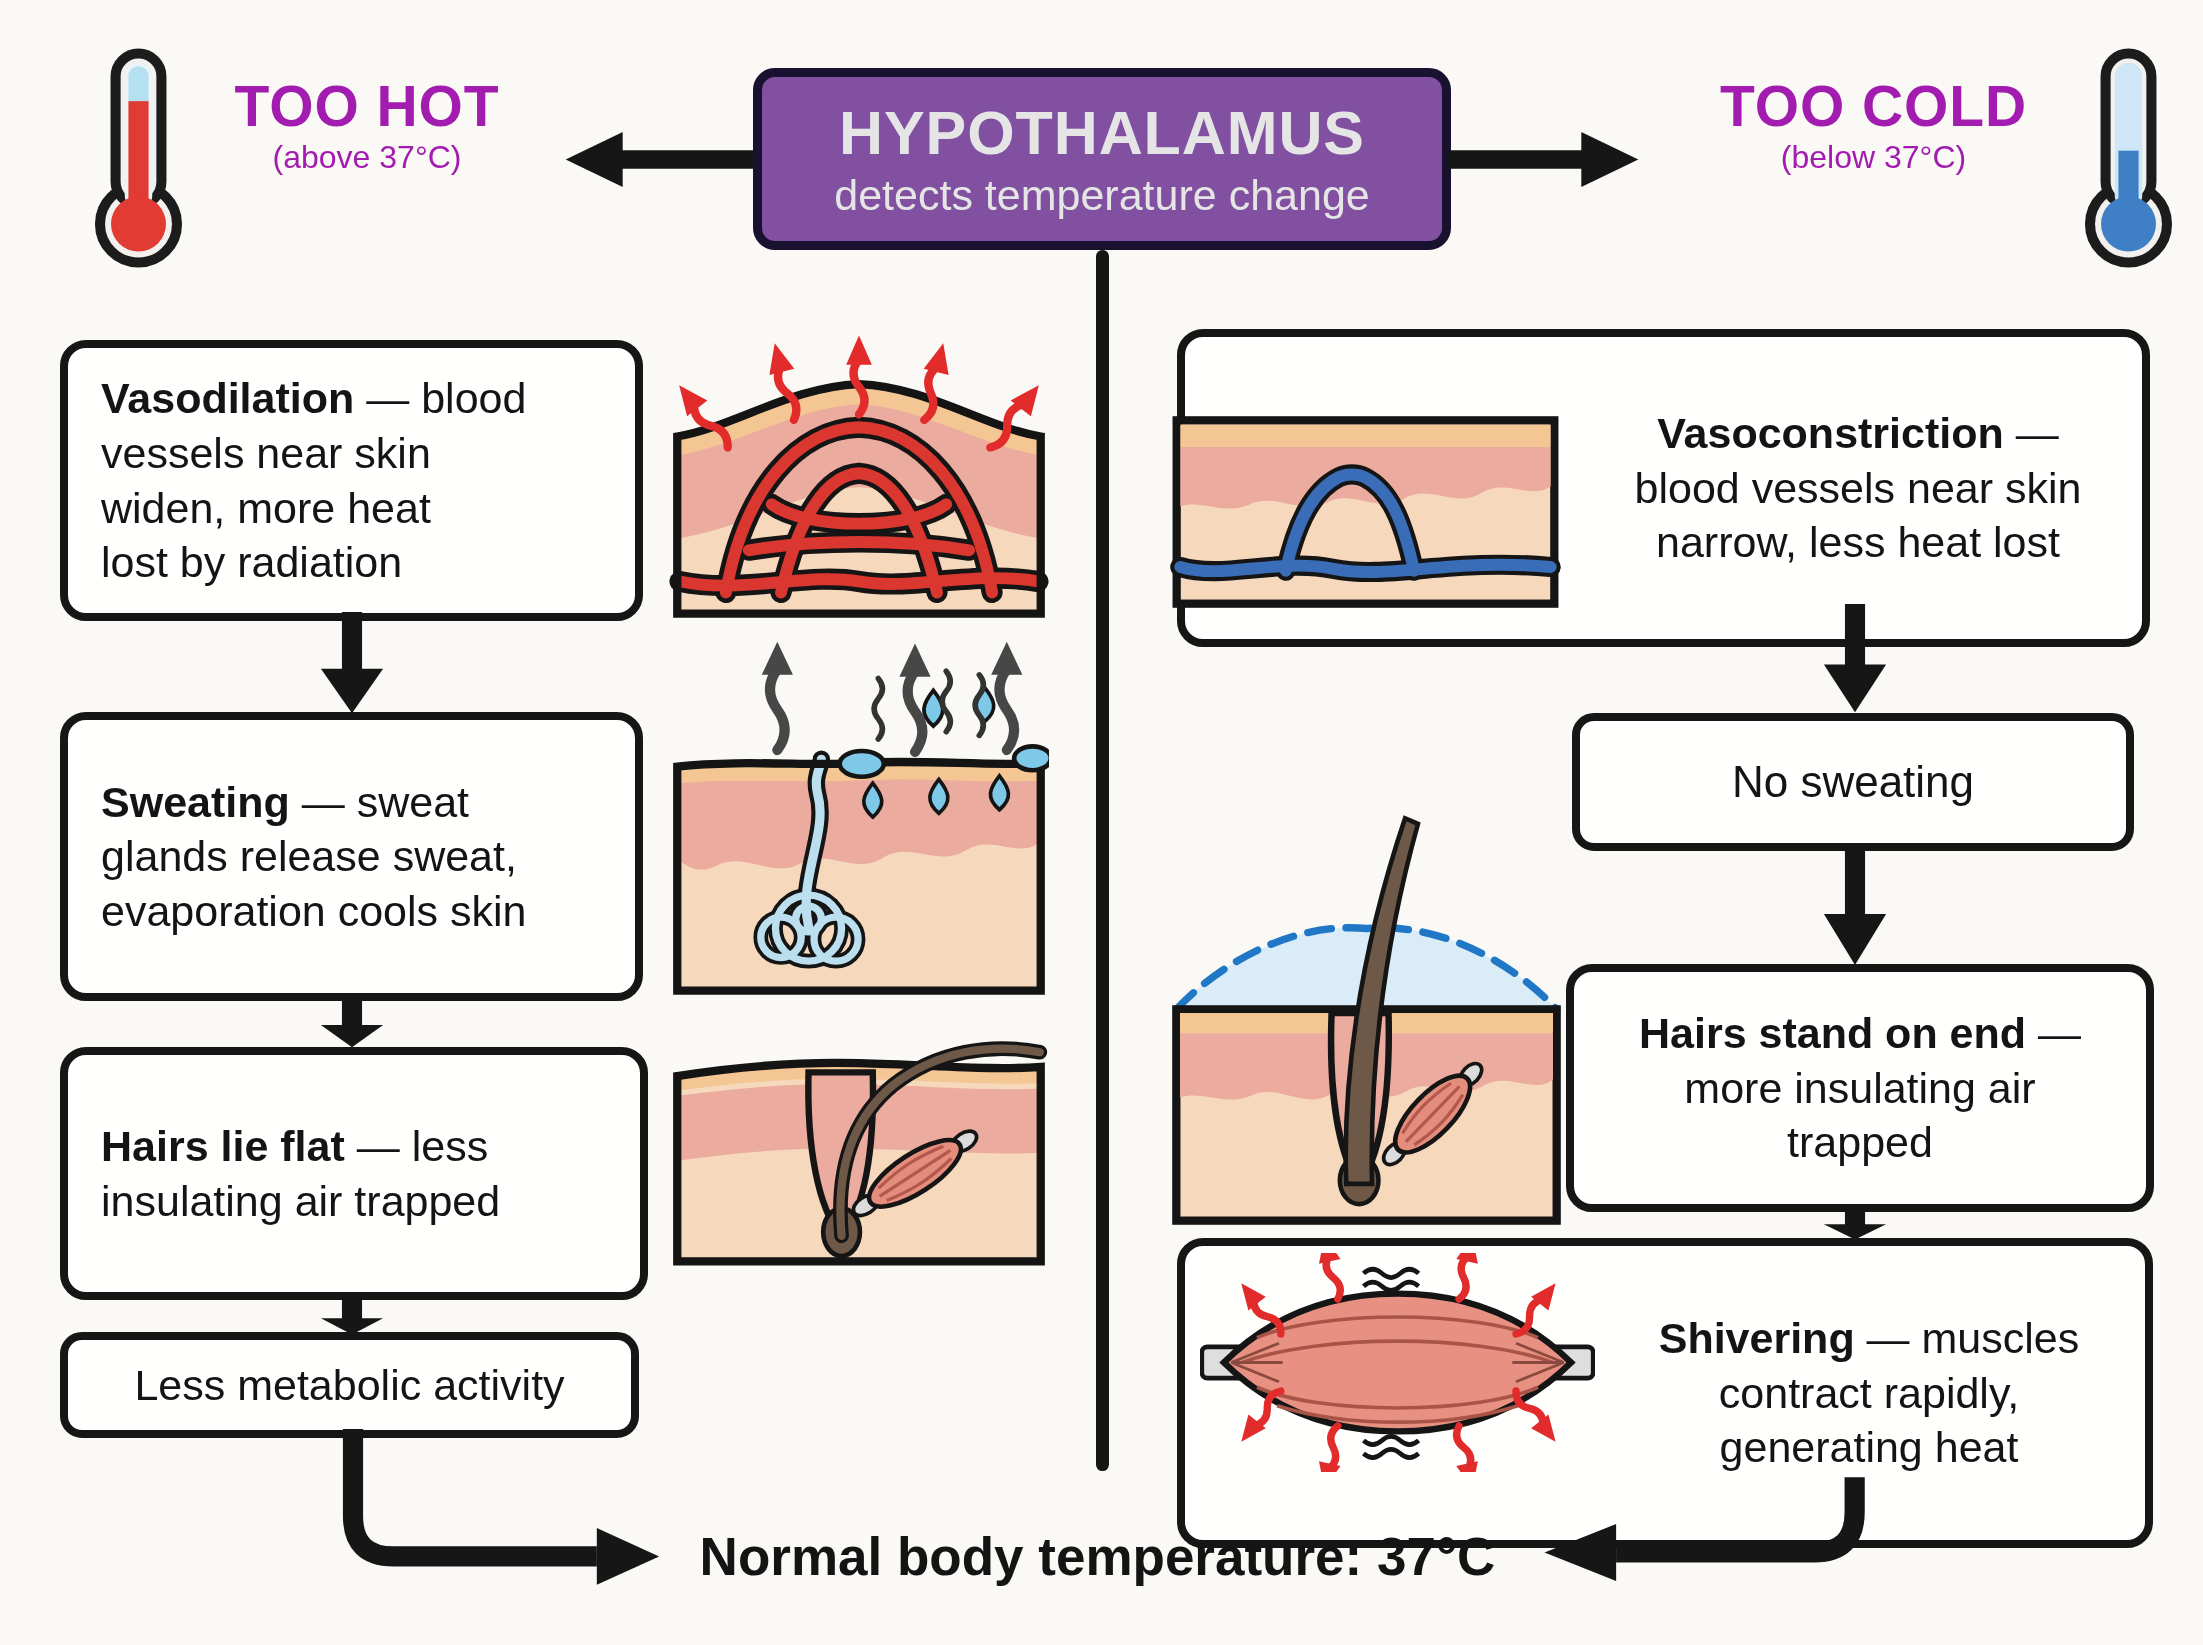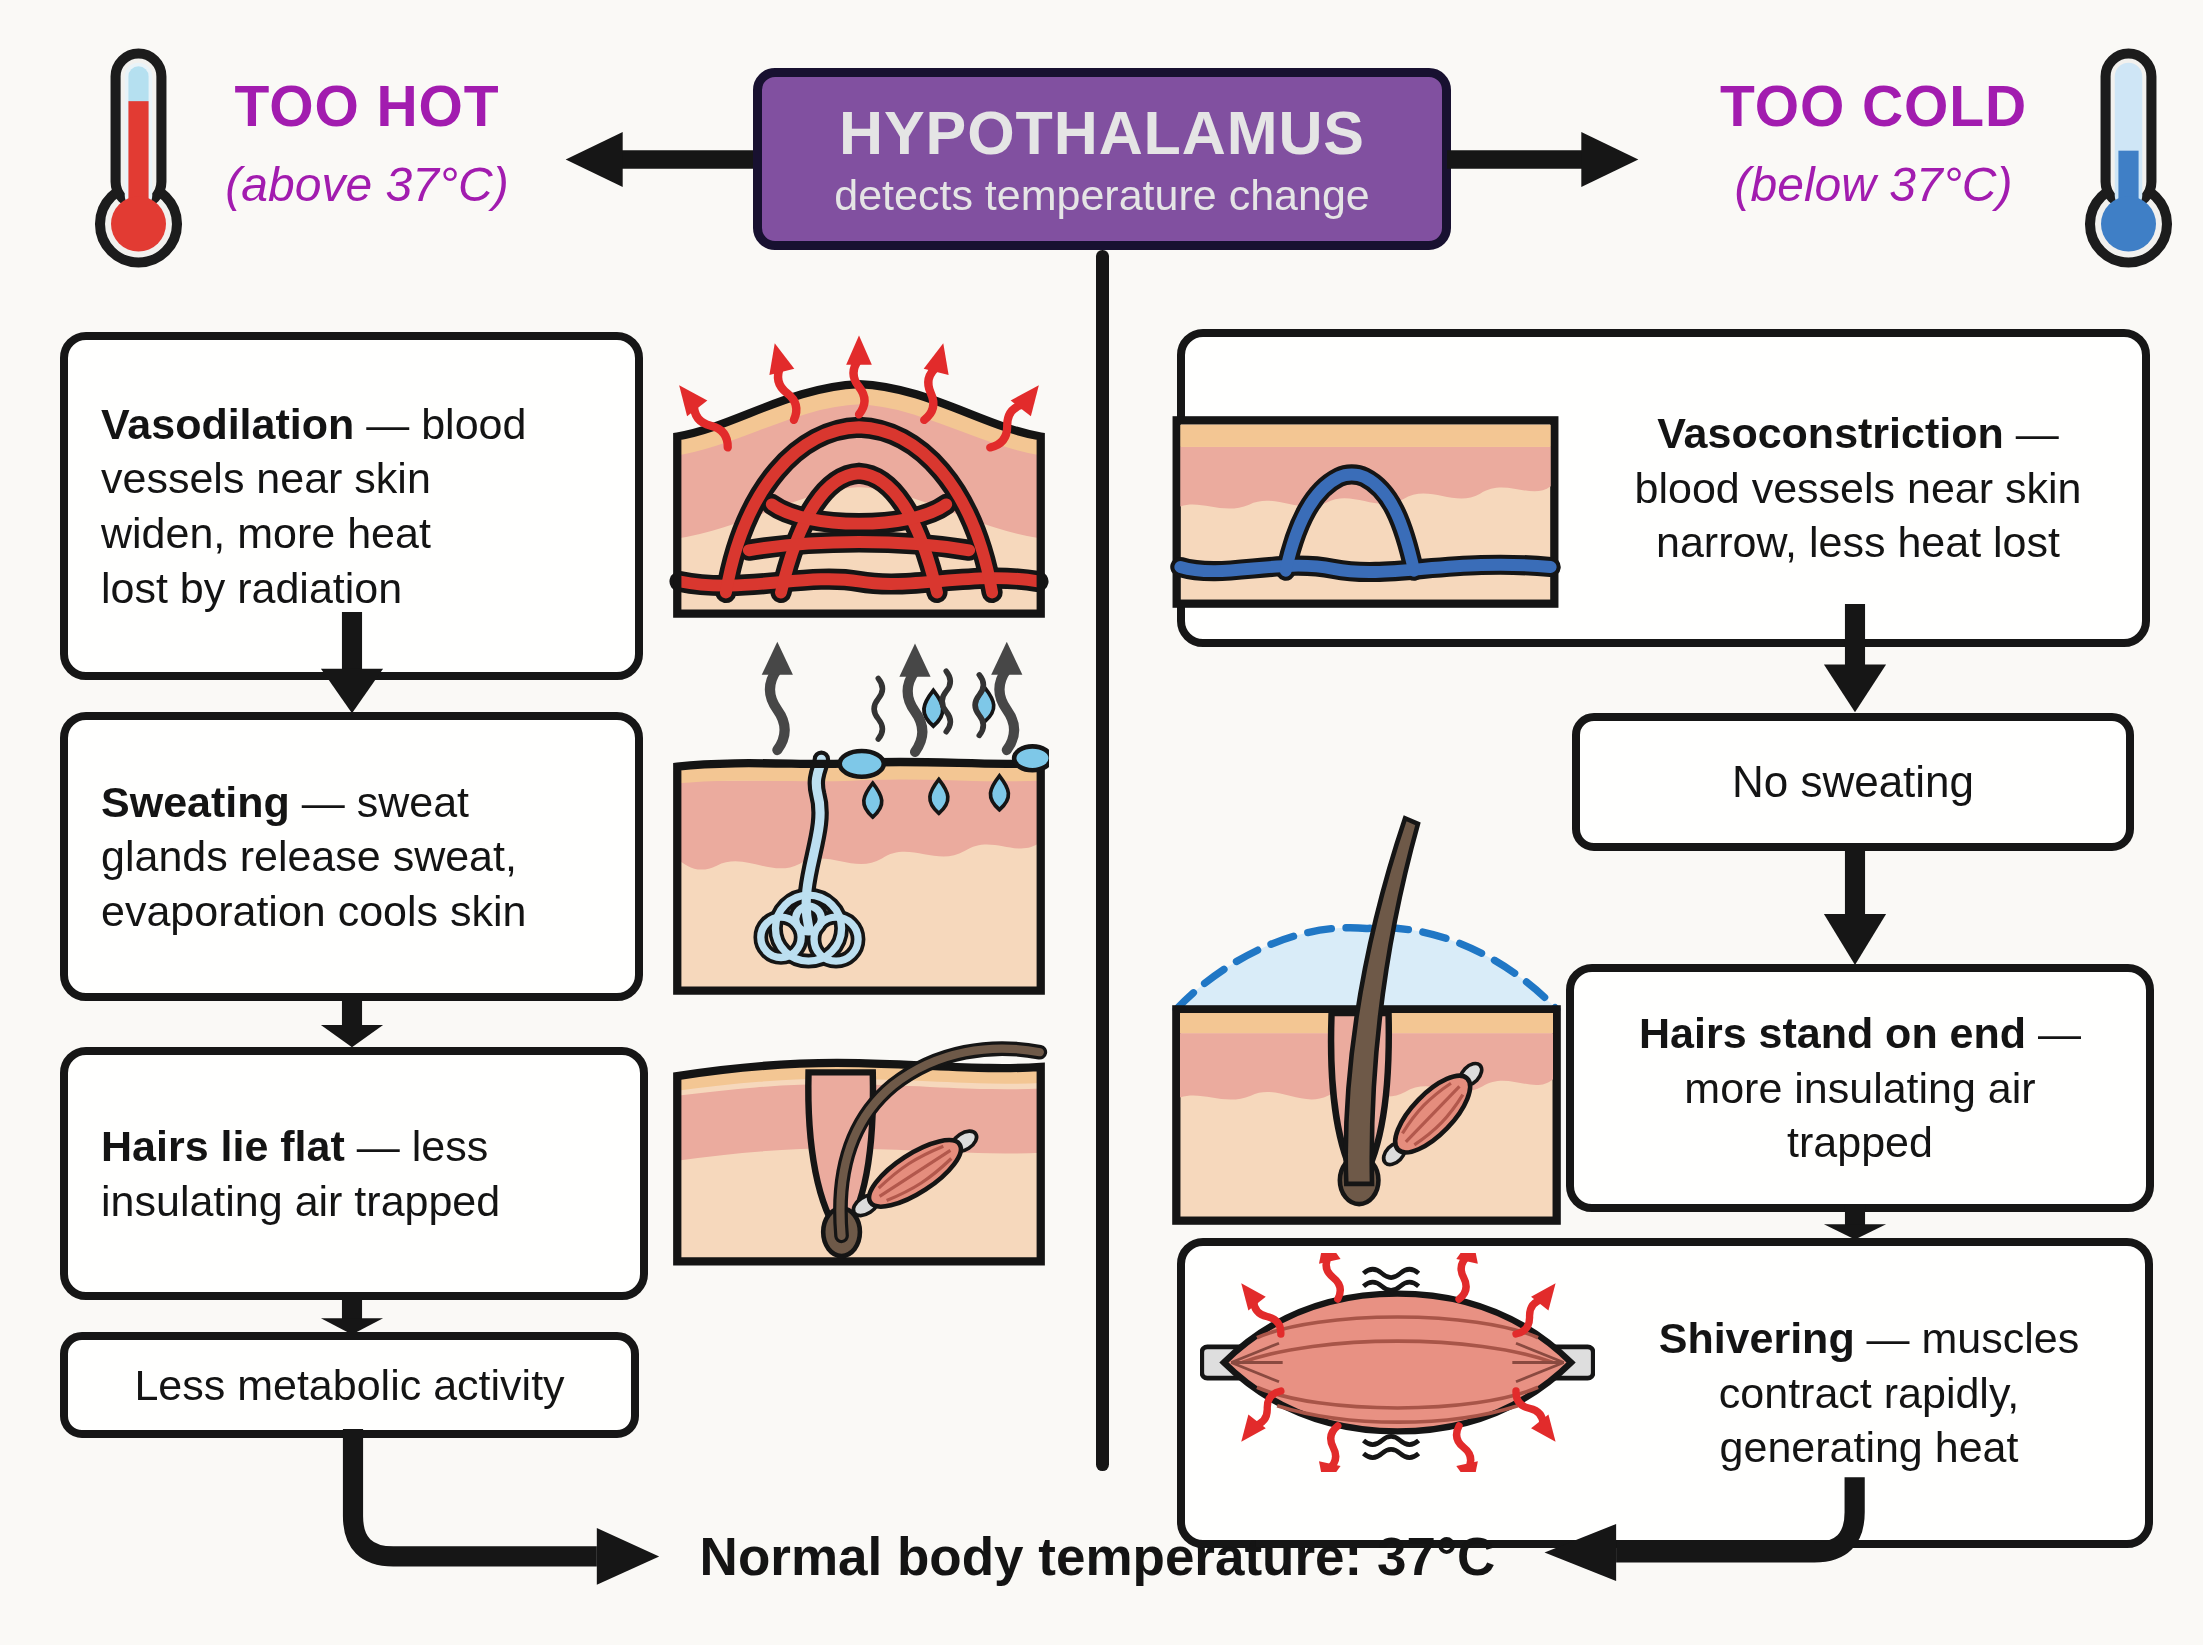--- a/index.html
+++ b/index.html
@@ -20,21 +20,21 @@
   
   .hypo-box{
     position:absolute;left:753px;top:68px;width:698px;height:182px;box-sizing:border-box;
     background:#8150a0;border:9.2px solid #181130;border-radius:22px;
     display:flex;flex-direction:column;align-items:center;justify-content:center;color:#e5e5e5;
   }
   .hypo-title{font-size:61px;font-weight:bold;letter-spacing:0.9px;}
   .hypo-sub{font-size:43px;margin-top:3.7px;}
   .side-label{position:absolute;text-align:center;color:#a21caf;}
   .side-title{font-size:57px;font-weight:bold;letter-spacing:0.9px;}
-  .side-sub{font-size:48px;margin-top:18px;font-style:italic;}
+  .side-sub{font-size:32px;margin-top:0;}
   
   .footer-text{
     position:absolute;left:643px;top:1526px;width:909px;text-align:center;
     font-size:53px;font-weight:bold;
   }
   .divider{position:absolute;left:1096px;top:250px;width:13px;height:1221px;background:#161616;border-radius:6.4px;}
   svg{display:block;}
 </style>
 </head>
 <body>
@@ -97,21 +97,21 @@
   <svg class="abs" style="left:2077px;top:48px" width="103" height="220" viewBox="0 0 112 240">
     <circle cx="56" cy="192" r="42" fill="#f2f1ee" stroke="#1c1c1c" stroke-width="11"></circle>
     <rect x="31" y="6" width="50" height="165" rx="25" fill="#f2f1ee" stroke="#1c1c1c" stroke-width="11"></rect>
     <rect x="41" y="16" width="30" height="160" rx="15" fill="#cfe6f6"></rect>
     <rect x="45" y="112" width="22" height="70" fill="#3f7fc6"></rect>
     <circle cx="56" cy="192" r="30" fill="#3f7fc6"></circle>
   </svg>
 
   <div class="divider"></div>
 
-  <div class="flowbox left-align" style="left:60px;top:332px;width:583px;height:348px">
+  <div class="flowbox left-align" style="left:60px;top:340px;width:583px;height:281px">
     <div class="txt">
       <div><span class="lead">Vasodilation</span><span> — blood</span></div>
       <div>vessels near skin</div>
       <div>widen, more heat</div>
       <div>lost by radiation</div>
     </div>
   </div>
 
   <svg class="abs" style="left:669px;top:317px" width="380" height="305" viewBox="0 0 414 332">
     <defs>

